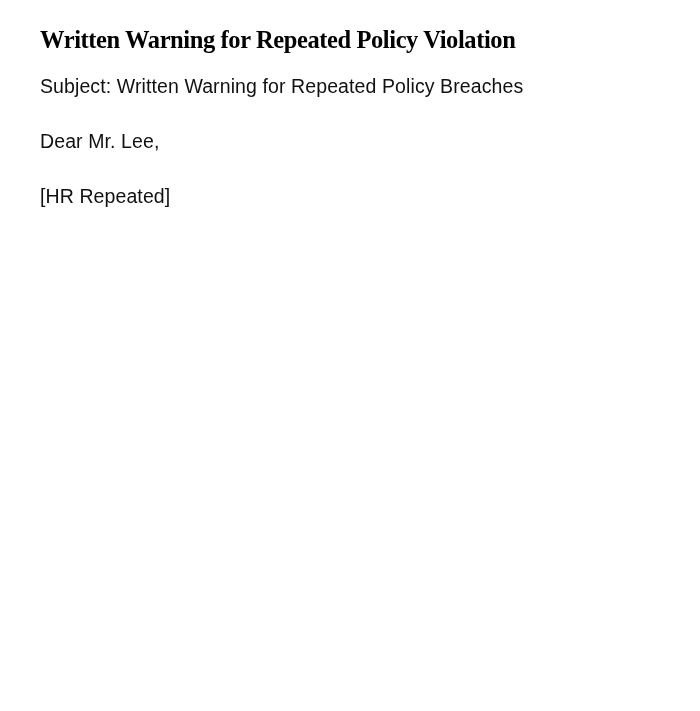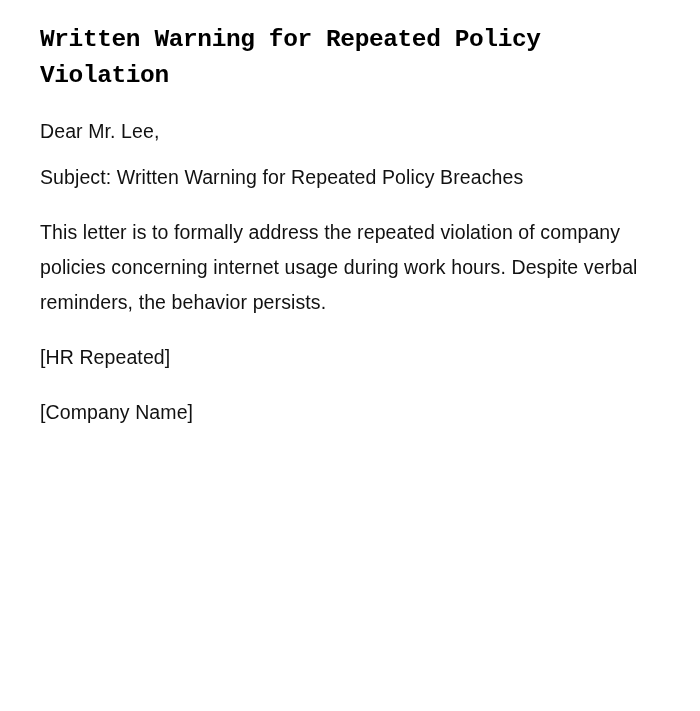--- a/index.html
+++ b/index.html
@@ -15,21 +15,21 @@
       color: #111111;
       font-family: "Liberation Sans", sans-serif;
     }
     .doc {
       position: absolute;
       left: 40px;
       top: 22px;
       width: 600px;
     }
     .title {
-      font-family: Liberation Mono, monospace;
+      font-family: Liberation Serif, serif;
       font-weight: bold;
       font-size: 24.5px;
       letter-spacing: -0.4px;
       line-height: 36px;
       margin: 0;
       color: #000000;
     }
     .line {
       font-size: 19.5px;
       line-height: 35px;
@@ -37,18 +37,16 @@
       letter-spacing: 0.1px;
     }
     .subject { margin-top: 11px; }
     .p { margin-top: 20px; }
   </style>
 </head>
 <body>
 
 <div class="doc">
   <h1 class="title">Written Warning for Repeated Policy Violation</h1>
+  <p class="line subject">Subject: Written Warning for Repeated Policy Breaches</p>
   <p class="line p">Dear Mr. Lee,</p>
-  <p class="line subject">Subject: Written Warning for Repeated Policy Breaches</p>
-  <p class="line p">This letter is to formally address the repeated violation of company policies concerning internet usage during work hours. Despite verbal reminders, the behavior persists.</p>
   <p class="line p">[HR Repeated]</p>
-  <p class="line p">[Company Name]</p>
 </div>
 
 </body></html>

